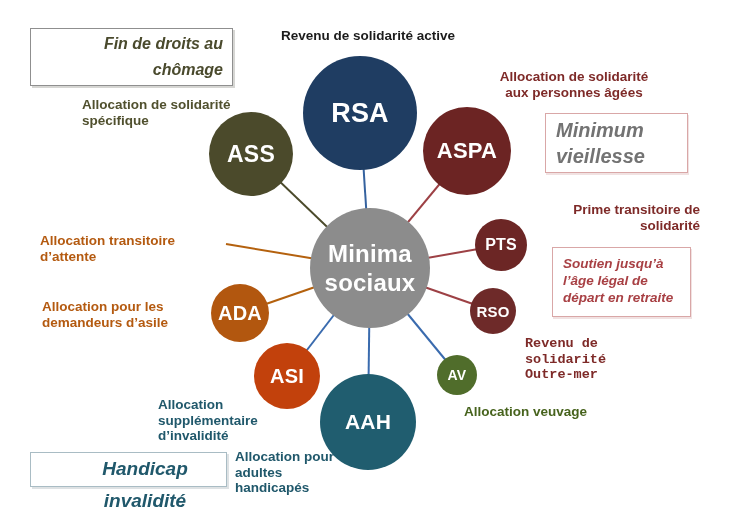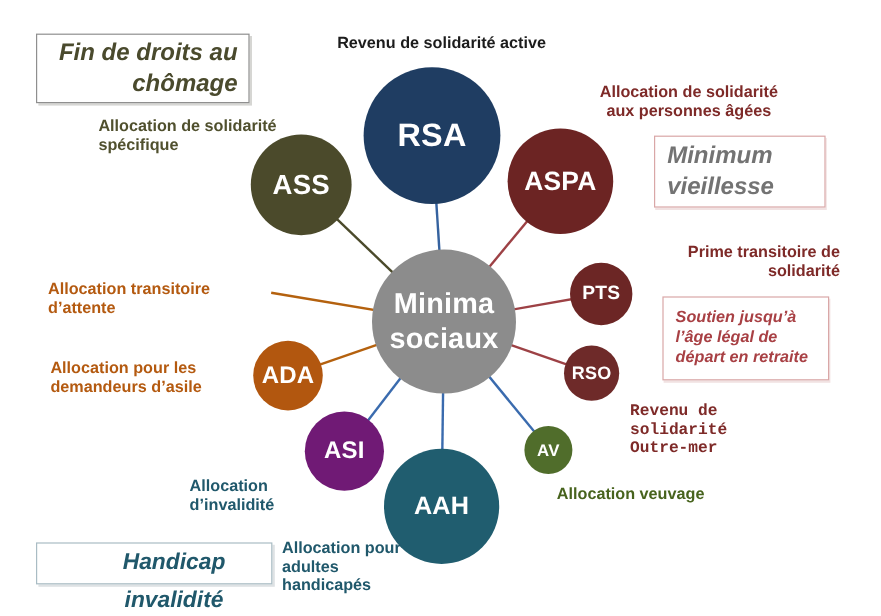--- a/index.html
+++ b/index.html
@@ -40,22 +40,22 @@
   .l-rso {left:525px;top:336px;width:155px;font-family:Liberation Mono, monospace;}
   .l-asi {left:158px;top:397px;width:125px;}
   .l-av  {left:464px;top:404px;width:140px;}
   .l-aah {left:235px;top:449px;width:115px;}
 
   .box{
     position:absolute;background:#ffffff;border:1px solid;box-sizing:border-box;
     font-style:italic;font-weight:bold;padding-left:33px;
   }
   .b-fin{
-    left:30px;top:28px;width:178px;height:58px;border-color:#8F8F8F;color:#4A4A2D;
-    font-size:20px;line-height:26px;text-align:right;padding:2px 9px 0 0;
+    left:30px;top:28px;width:203px;height:58px;border-color:#8F8F8F;color:#4A4A2D;
+    font-size:16px;line-height:26px;text-align:right;padding:2px 9px 0 0;
     box-shadow:2px 2px 0 rgba(90,90,80,0.25);
   }
   .b-min{
     left:545px;top:113px;width:143px;height:60px;border-color:#D9A7A7;color:#737373;
     font-size:20px;line-height:26px;padding:3px 0 0 10px;
     box-shadow:1px 2px 0 rgba(200,140,140,0.25);
   }
   .b-soutien{
     left:552px;top:247px;width:139px;height:70px;border-color:#D9A7A7;color:#A84044;
     font-size:13.5px;line-height:17px;padding:7px 0 0 10px;
@@ -96,21 +96,21 @@
     </div>
   <div class="node p-pts" style="background-color: rgb(108, 38, 37);">
       <span>PTS</span>
     </div>
   <div class="node p-ada" style="background-color: rgb(178, 87, 15);">
       <span>ADA</span>
     </div>
   <div class="node p-rso" style="background-color: rgb(110, 42, 41);">
       <span>RSO</span>
     </div>
-  <div class="node p-asi" style="background-color: #701a75;">
+  <div class="node p-asi" style="background-color: #c2410c;">
       <span>ASI</span>
     </div>
   <div class="node p-av" style="background-color: rgb(80, 109, 43);">
       <span>AV</span>
     </div>
   <div class="node p-aah" style="background-color: rgb(32, 93, 111);">
       <span>AAH</span>
     </div>
 
   <div class="node p-center" style="background-color: rgb(140, 140, 140);">
@@ -142,20 +142,21 @@
   <div class="label t-orange l-ada">
     <div>Allocation pour les</div>
     <div>demandeurs d’asile</div>
   </div>
   <div class="label t-red l-rso">
     <div>Revenu de solidarité</div>
     <div>Outre-mer</div>
   </div>
   <div class="label t-teal l-asi">
     <div>Allocation</div>
+    <div>supplémentaire</div>
     <div>d’invalidité</div>
   </div>
   <div class="label t-green l-av">
     <div>Allocation veuvage</div>
   </div>
   <div class="label t-teal l-aah">
     <div>Allocation pour</div>
     <div>adultes</div>
     <div>handicapés</div>
   </div>

